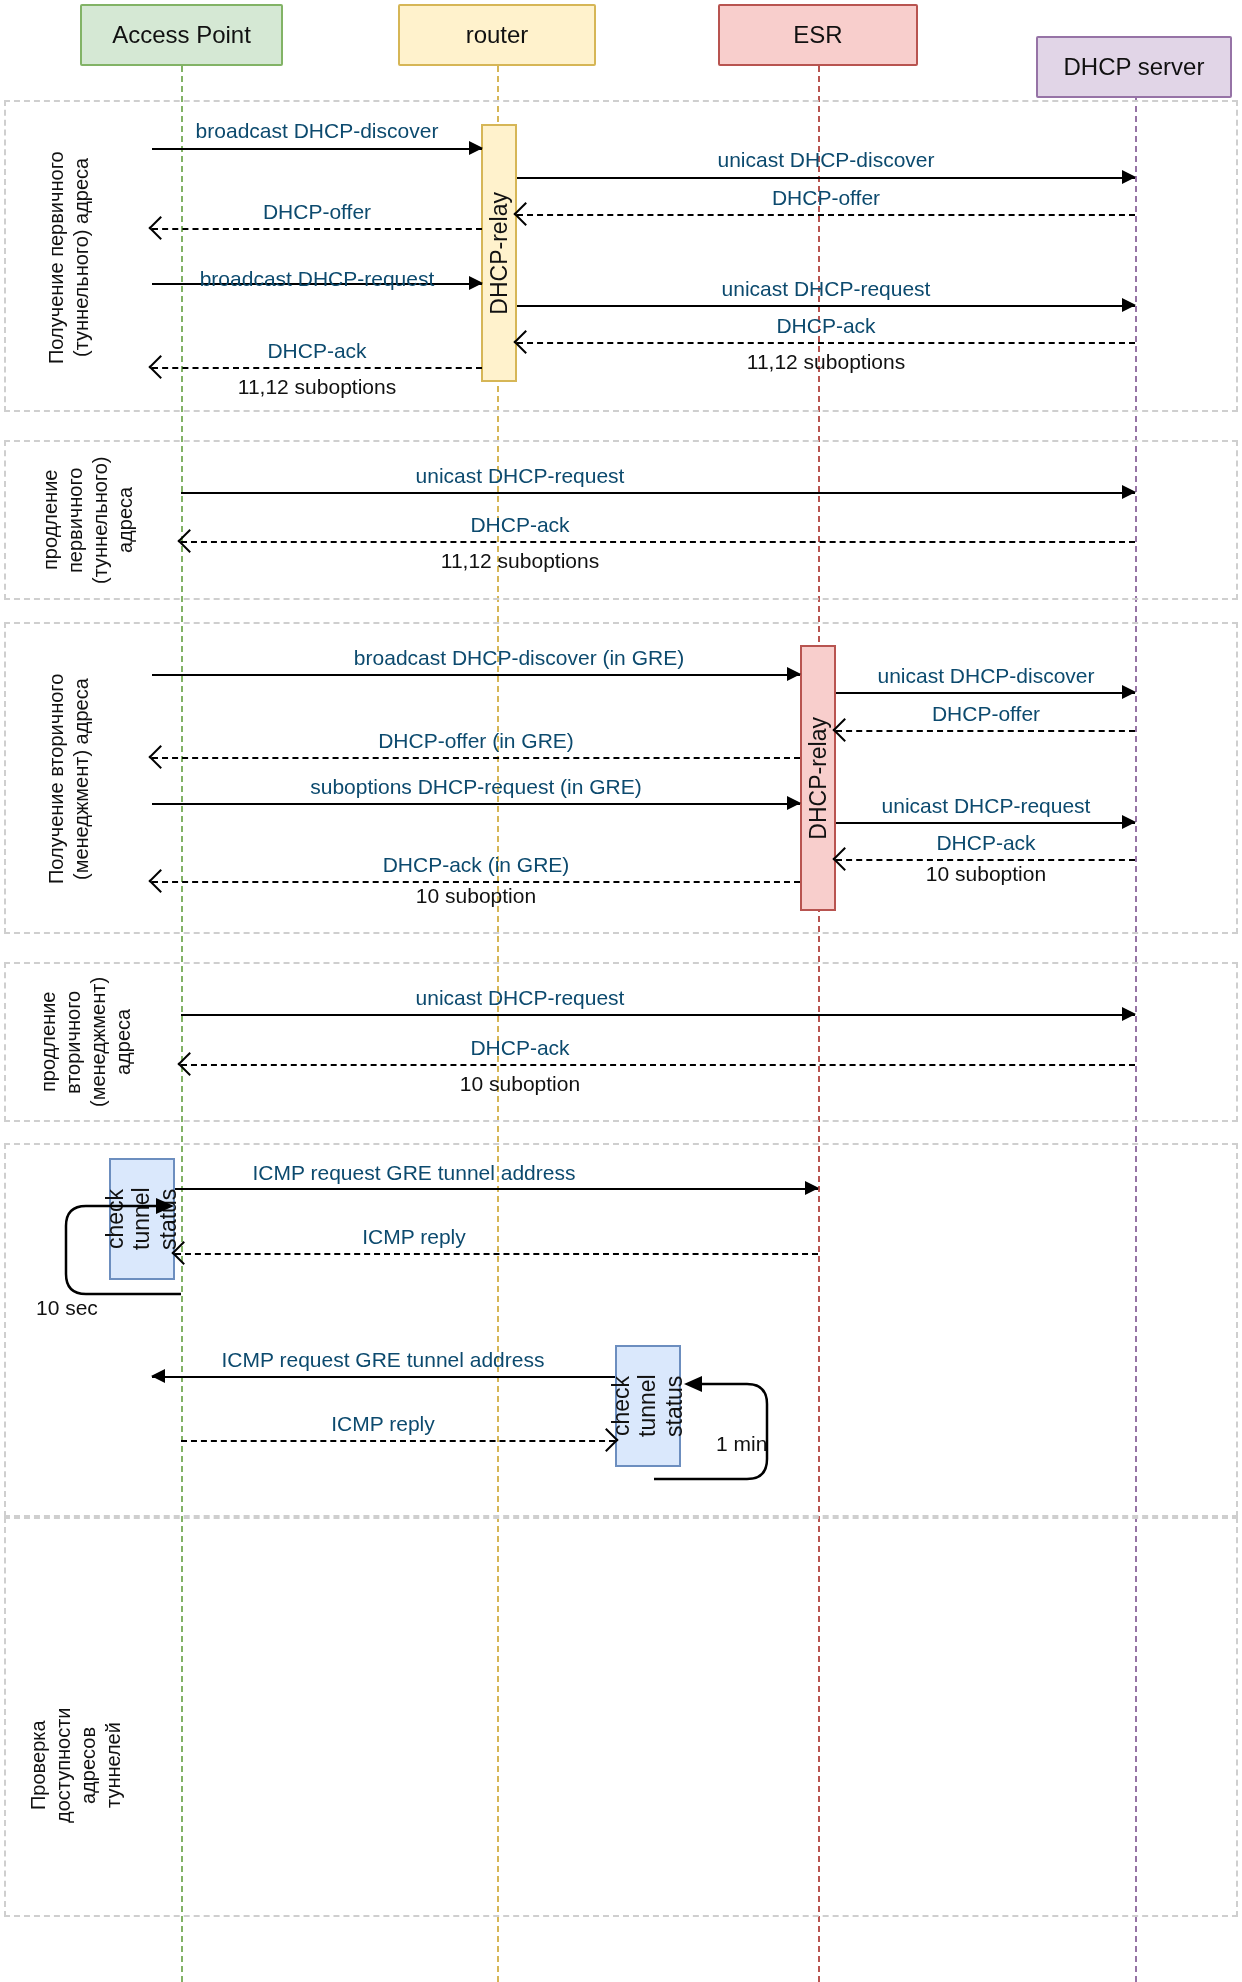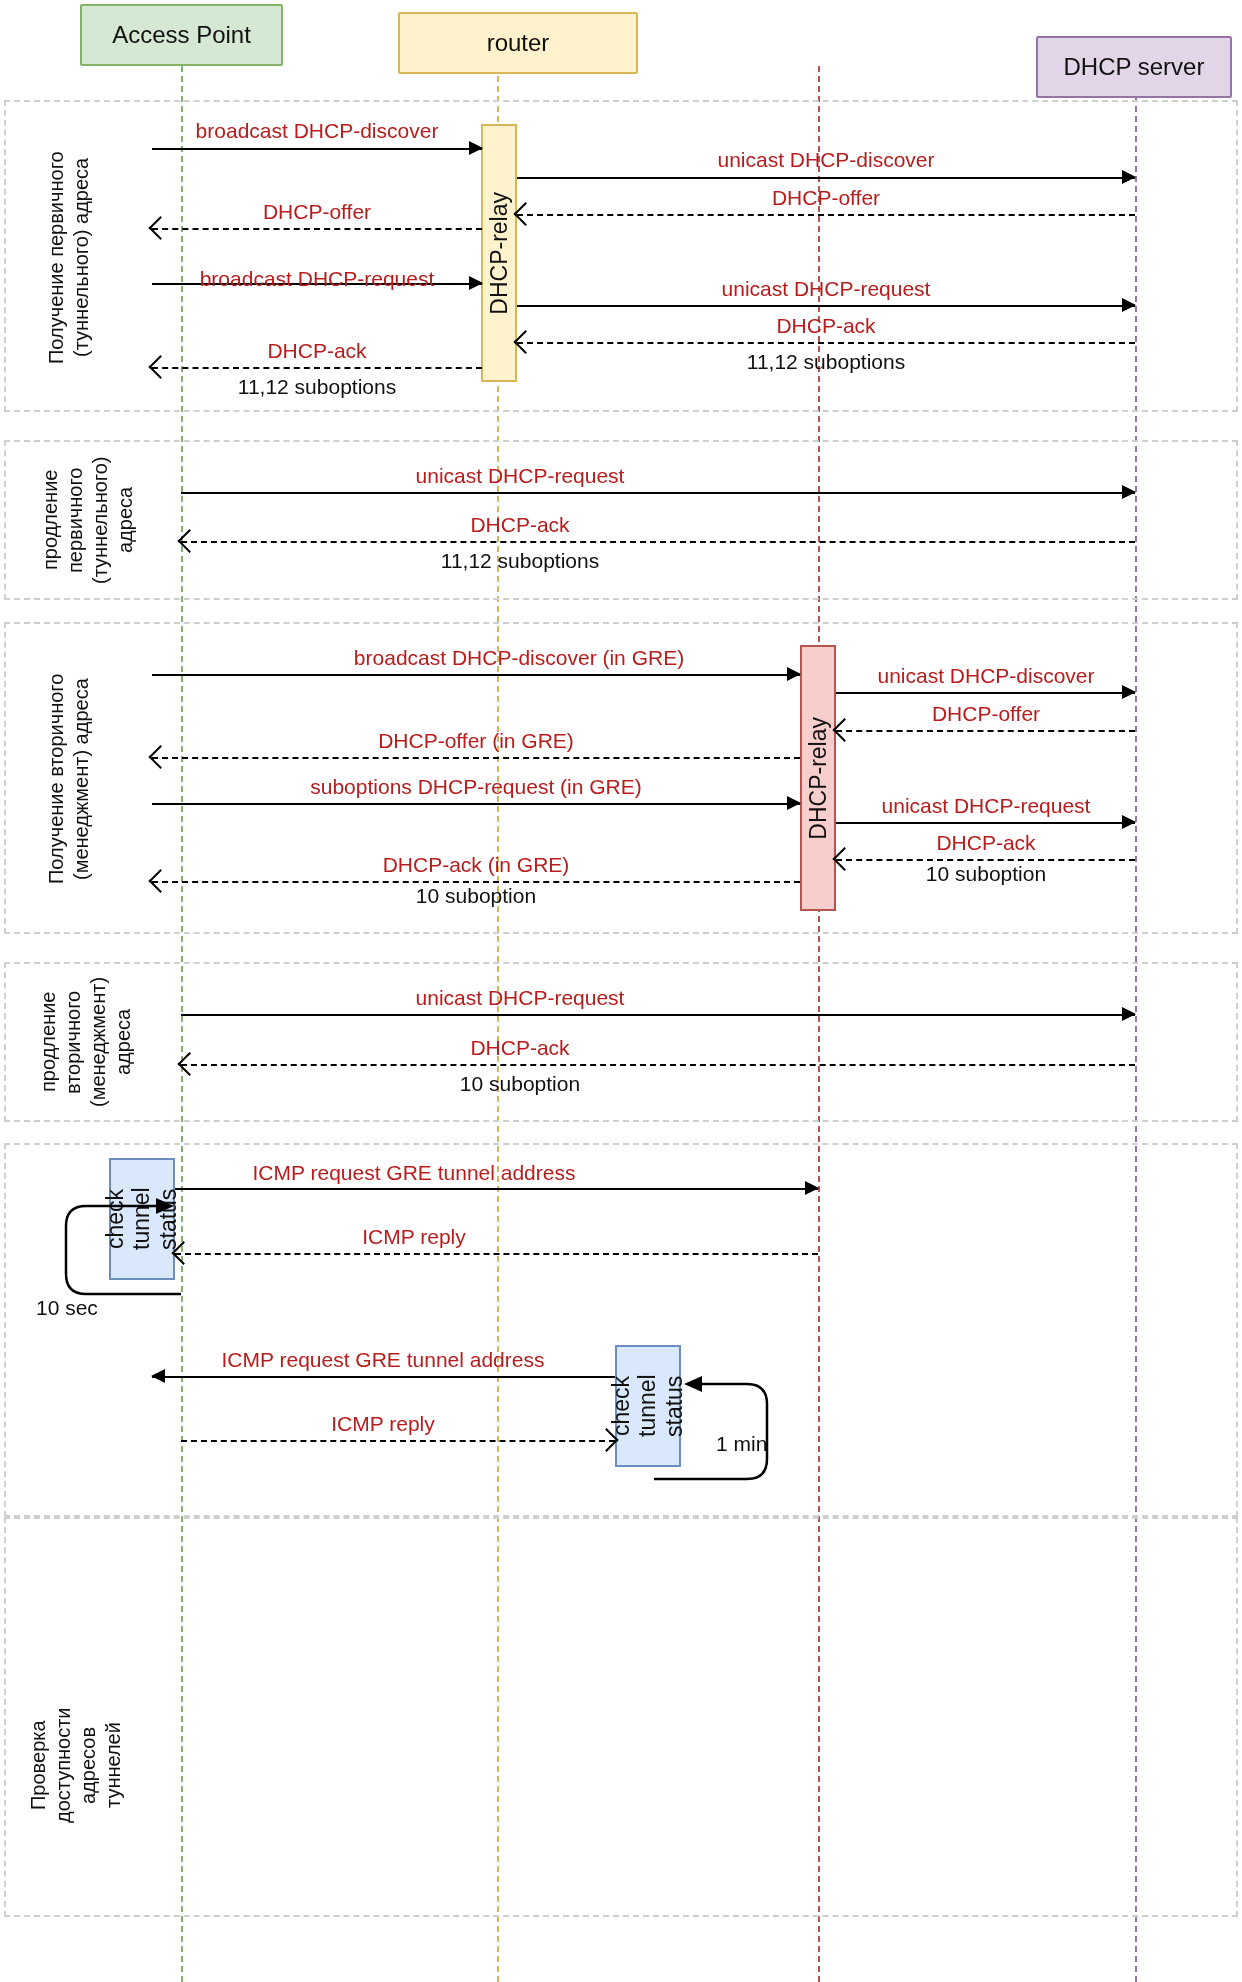--- a/index.html
+++ b/index.html
@@ -46,21 +46,21 @@
   
   .msg .head.solid.right{right:-1px;transform:translate(0,-7px);
     border-top:7px solid transparent;border-bottom:7px solid transparent;border-left:14px solid #000;}
   .msg .head.solid.left{left:-1px;transform:translate(0,-7px);
     border-top:7px solid transparent;border-bottom:7px solid transparent;border-right:14px solid #000;}
   
   .msg .head.open{width:15px;height:15px;border-top:2px solid #000;border-right:2px solid #000;}
   .msg .head.open.left{left:0;transform:translate(0,-8.5px) rotate(-135deg);}
   .msg .head.open.right{right:0;transform:translate(0,-8.5px) rotate(45deg);}
 
-  .msg-label{position:absolute;font-size:21px;color:#b91c1c;white-space:nowrap;
+  .msg-label{position:absolute;font-size:21px;color:#0c4a6e;white-space:nowrap;
     text-align:center;transform:translateX(-50%);}
   .msg-sub{position:absolute;font-size:21px;color:#111;white-space:nowrap;
     text-align:center;transform:translateX(-50%);}
 
   
   .loop{position:absolute;}
   .loop svg{display:block;overflow:visible;}
   .loop-label{position:absolute;font-size:21px;color:#111;white-space:nowrap;}
 </style>
 </head>
@@ -69,22 +69,25 @@
 <div id="canvas">
 
   <div class="lifeline ll-ap" style="left:181px;top:66px;height:1916px;"></div>
   <div class="lifeline ll-router" style="left:497px;top:66px;height:1916px;"></div>
   <div class="lifeline ll-esr" style="left:818px;top:66px;height:1916px;"></div>
   <div class="lifeline ll-dhcp" style="left:1135px;top:66px;height:1916px;"></div>
 
   <div class="actor-box actor-ap" style="left:80px;top:4px;width:203px;height:62px;">
     <span>Access Point</span>
   </div>
-  <div class="actor-box actor-router" style="left:398px;top:4px;width:240px;height:62px;margin-top:8px;">
+  <div class="actor-box actor-router" style="left:398px;top:4px;width:198px;height:62px;">
     <span>router</span>
+  </div>
+  <div class="actor-box actor-esr" style="left:718px;top:4px;width:200px;height:62px;">
+    <span>ESR</span>
   </div>
   <div class="actor-box actor-dhcp" style="left:1036px;top:4px;width:196px;height:62px;margin-top:32px;">
     <span>DHCP server</span>
   </div>
 
   <div class="frag" style="left:4px;top:100px;width:1234px;height:312px;"></div>
   <div class="vcap" style="left:44px;top:120px;width:58px;height:275px;">Получение первичного
 (туннельного) адреса</div>
 
   <div class="activation act-relay-router" style="left:481px;top:124px;width:36px;height:258px;">

